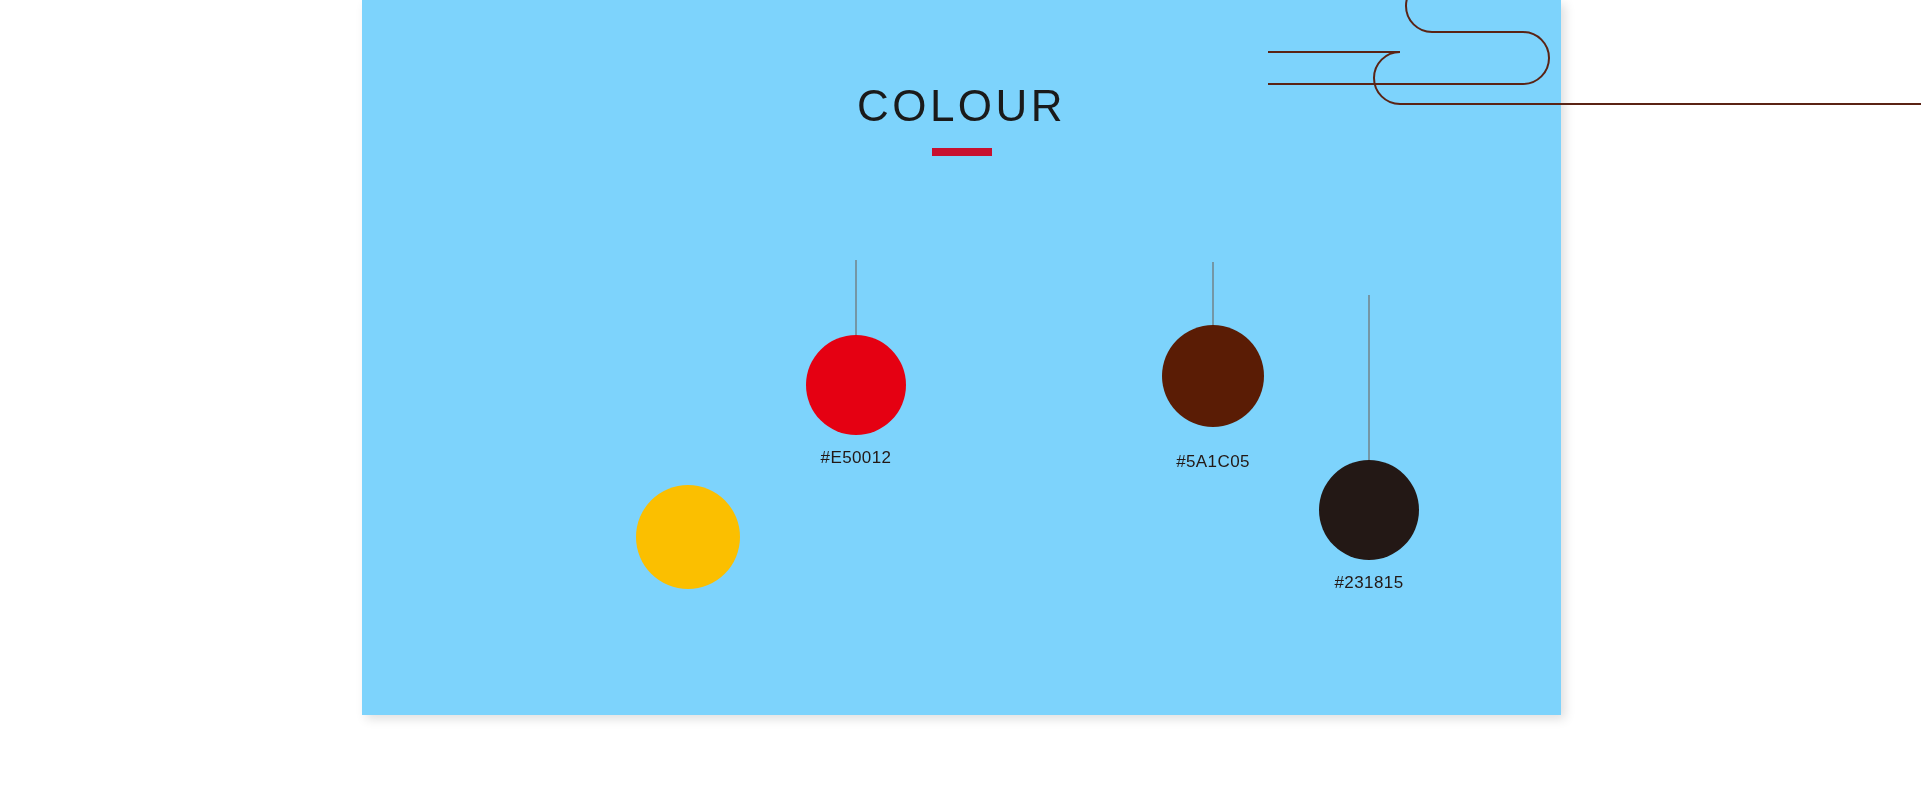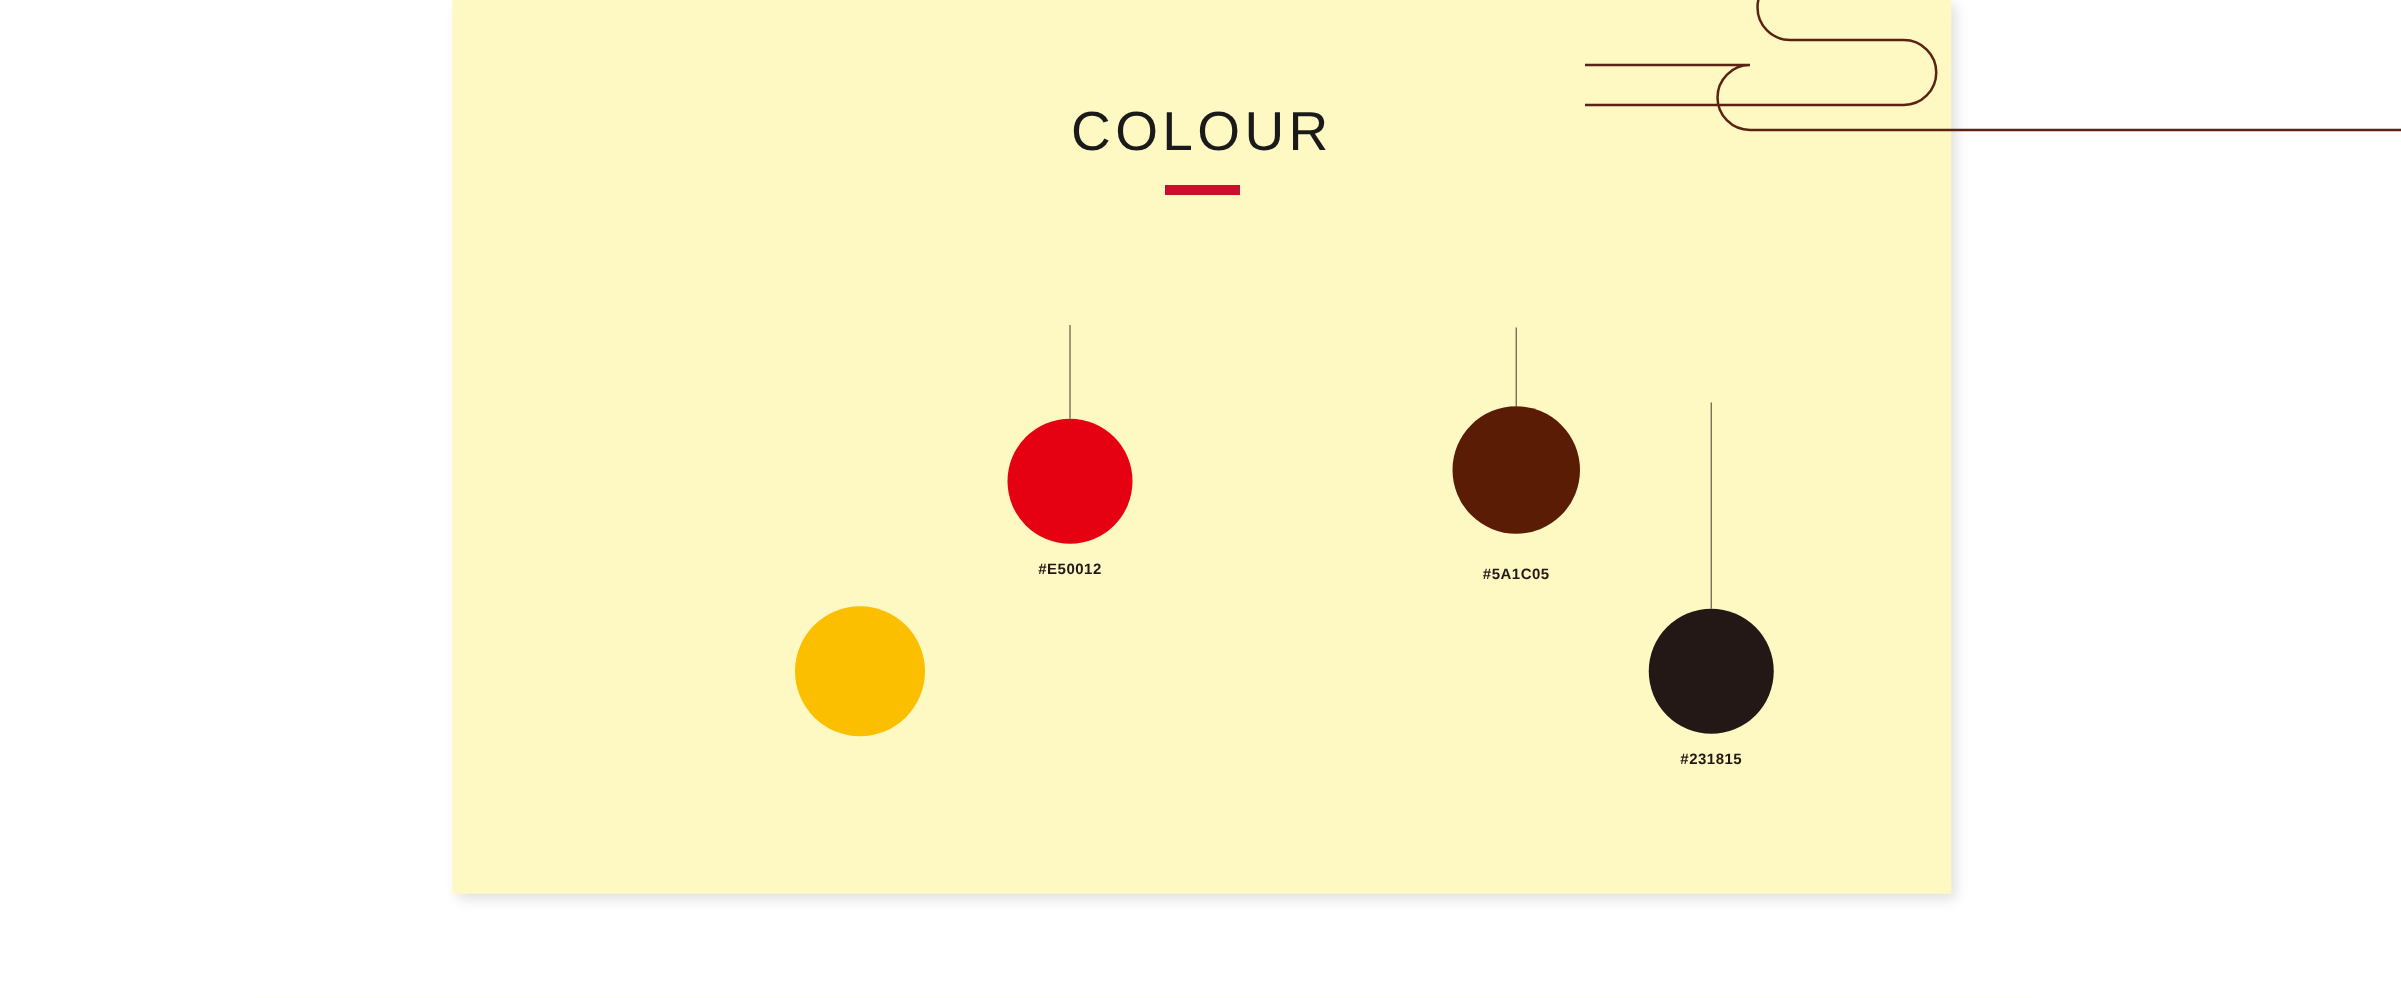--- a/index.html
+++ b/index.html
@@ -96,53 +96,53 @@
     display: block;
   }
   .swatch-label {
     position: absolute;
     top: 100%;
     left: 50%;
     transform: translateX(-50%);
     margin-top: 13px;
     white-space: nowrap;
     font-family: "Liberation Sans", sans-serif;
-    font-size: 12px;
-    font-weight: 700;
+    font-size: 17px;
+    font-weight: 400;
     letter-spacing: 0.4px;
     color: #231815;
   }
 </style>
 </head>
 <body>
 
 <div id="stage" style="background: rgb(255, 255, 255);">
 
-  <div id="slide-card" style="background: #fef9c3;">
+  <div id="slide-card" style="background: #7dd3fc;">
 
     <div id="title-block">
       <span id="page-title">COLOUR</span>
       <div id="title-rule" style="background: rgb(200, 16, 46);"></div>
     </div>
 
     <div id="swatch-area">
         <div class="swatch" style="left: 274px; top: 485px; width: 104px; height: 104px;">
           <div class="swatch-dot" style="width: 104px; height: 104px; background: rgb(251, 191, 0);"></div>
         </div>
         <div class="swatch" style="left: 444px; top: 335px; width: 100px; height: 100px;">
           <div class="swatch-string" style="height: 75px; background: rgb(109, 93, 80);"></div>
           <div class="swatch-dot" style="width: 100px; height: 100px; background: rgb(229, 0, 18);"></div>
           <div class="swatch-label" style="color: rgb(35, 24, 21);">#E50012</div>
         </div>
         <div class="swatch" style="left: 800px; top: 325px; width: 102px; height: 102px;">
           <div class="swatch-string" style="height: 63px; background: rgb(109, 93, 80);"></div>
           <div class="swatch-dot" style="width: 102px; height: 102px; background: rgb(90, 28, 5);"></div>
           <div class="swatch-label" style="color: rgb(35, 24, 21); margin-top: 25px;">#5A1C05</div>
         </div>
-        <div class="swatch" style="left: 957px; top: 487px; width: 100px; height: 100px;">
+        <div class="swatch" style="left: 957px; top: 460px; width: 100px; height: 100px;">
           <div class="swatch-string" style="height: 165px; background: rgb(109, 93, 80);"></div>
           <div class="swatch-dot" style="width: 100px; height: 100px; background: rgb(35, 24, 21);"></div>
           <div class="swatch-label" style="color: rgb(35, 24, 21);">#231815</div>
         </div>
       </div>
 
   </div>
 
   <div id="decor-layer">
     <svg width="1921" height="798" viewBox="0 0 1921 798">

